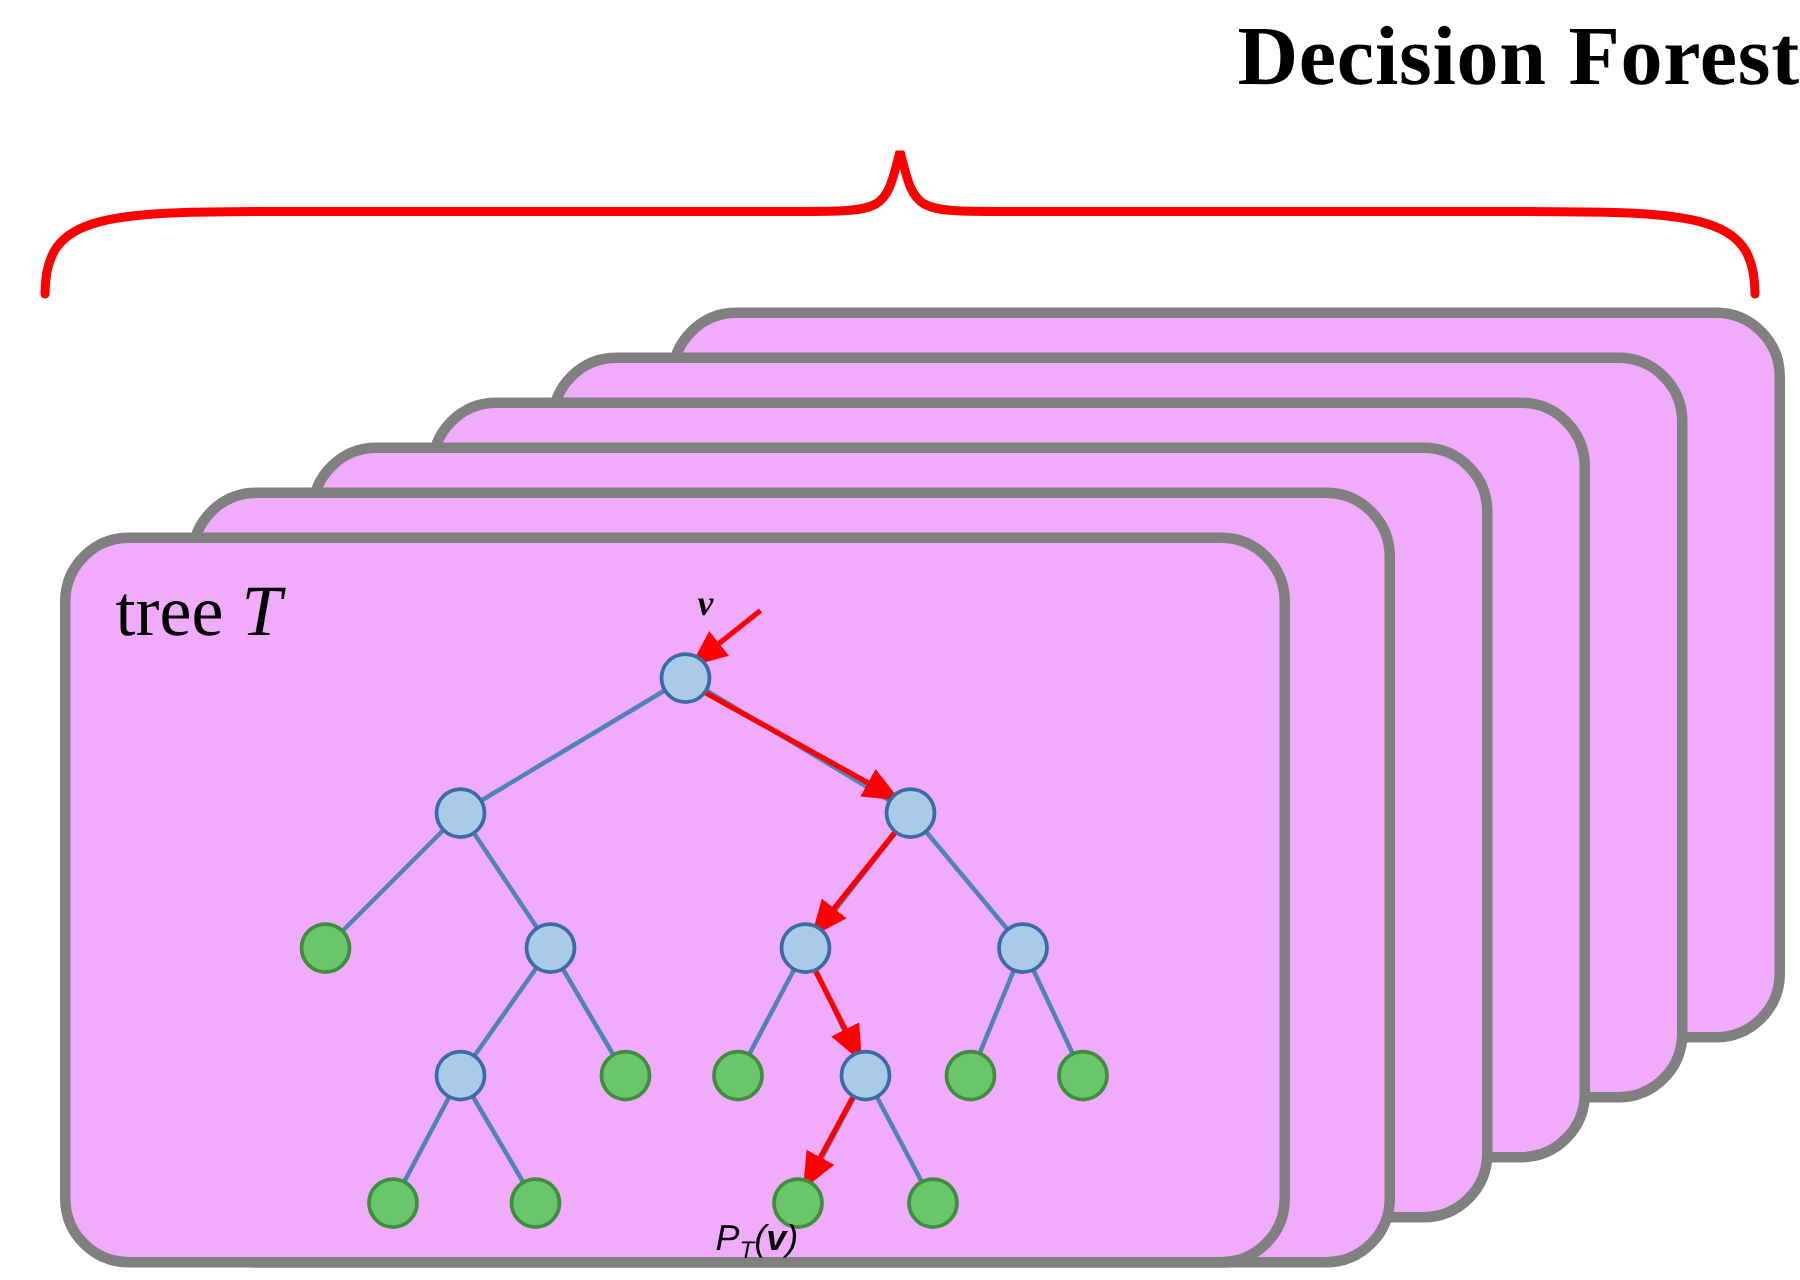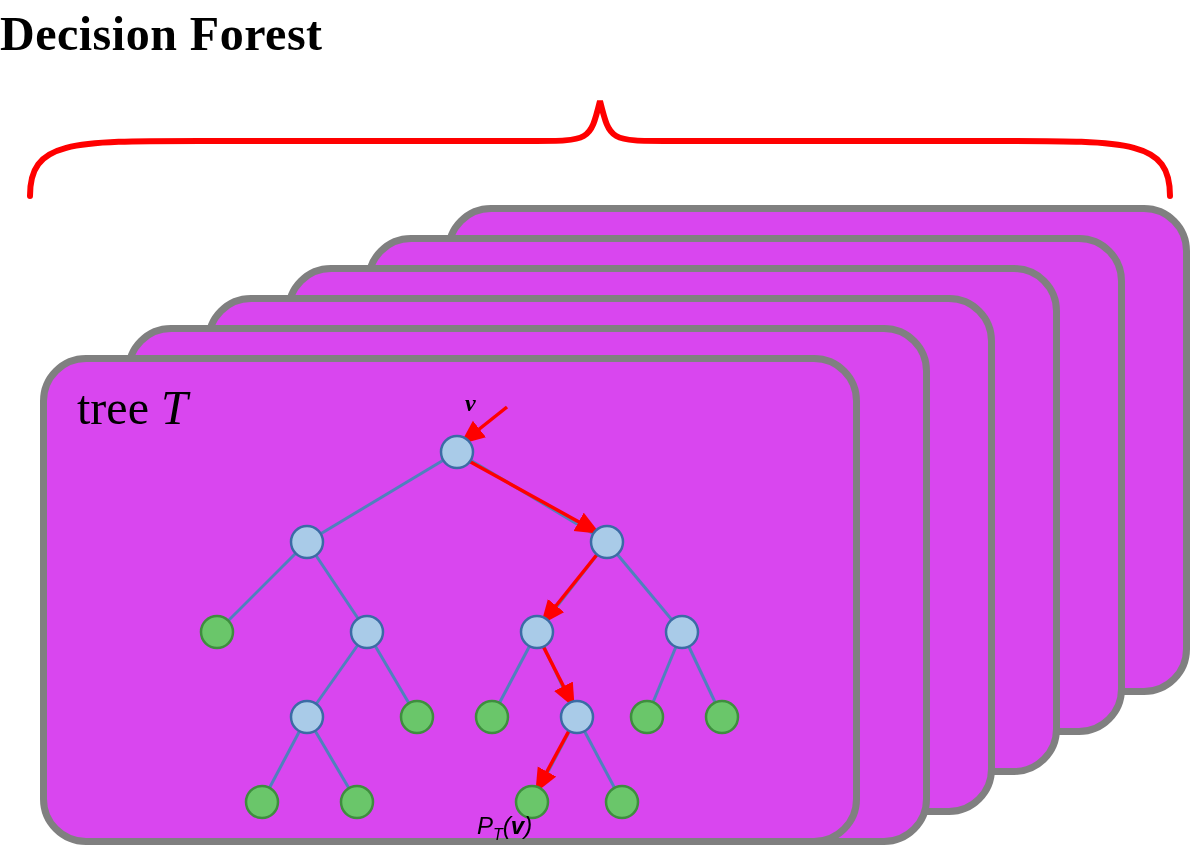--- a/index.html
+++ b/index.html
@@ -13,38 +13,38 @@
   .stage {
     position: relative;
     width: 1200px;
     height: 853px;
   }
   .title {
     position: absolute;
     top: 6px;
     left: 0;
     width: 1200px;
-    text-align: left;
+    text-align: right;
     font-weight: 700;
-    font-size: 48px;
+    font-size: 56px;
     color: #000;
     letter-spacing: 0.5px;
   }
   .brace-svg {
     position: absolute;
     left: 0;
     top: 86px;
     width: 1200px;
     height: 120px;
   }
   .card {
     position: absolute;
     border: 7px solid #808080;
     border-radius: 46px;
-    background: #d946ef;
+    background: #f0abfc;
     box-sizing: border-box;
   }
   .tree-label {
     position: absolute;
     font-size: 48px;
     color: #000;
   }
   .tree-label .italic {
     font-style: italic;
   }

